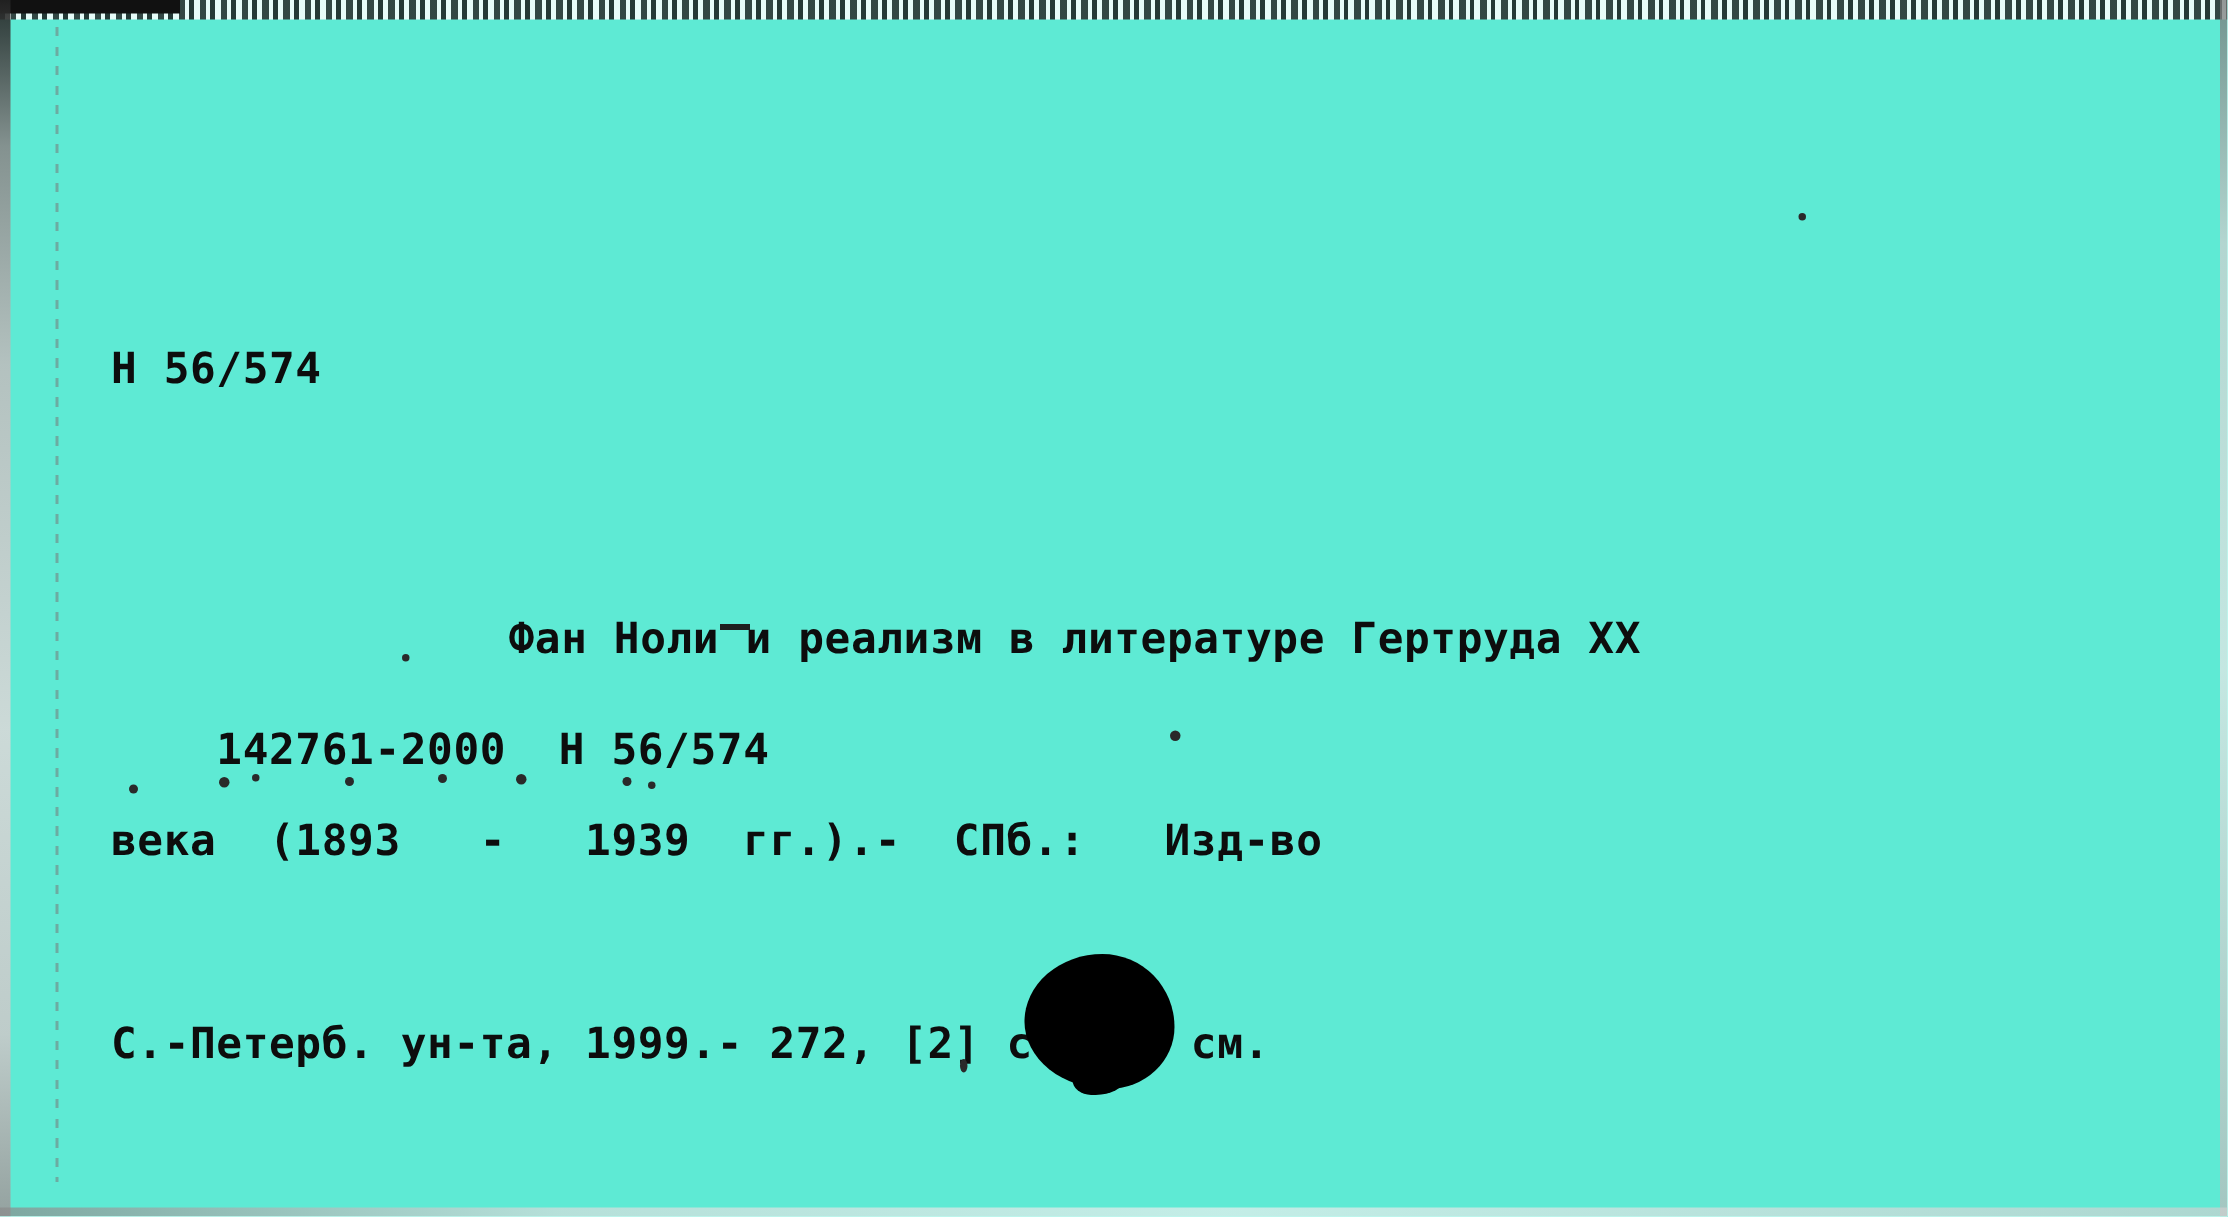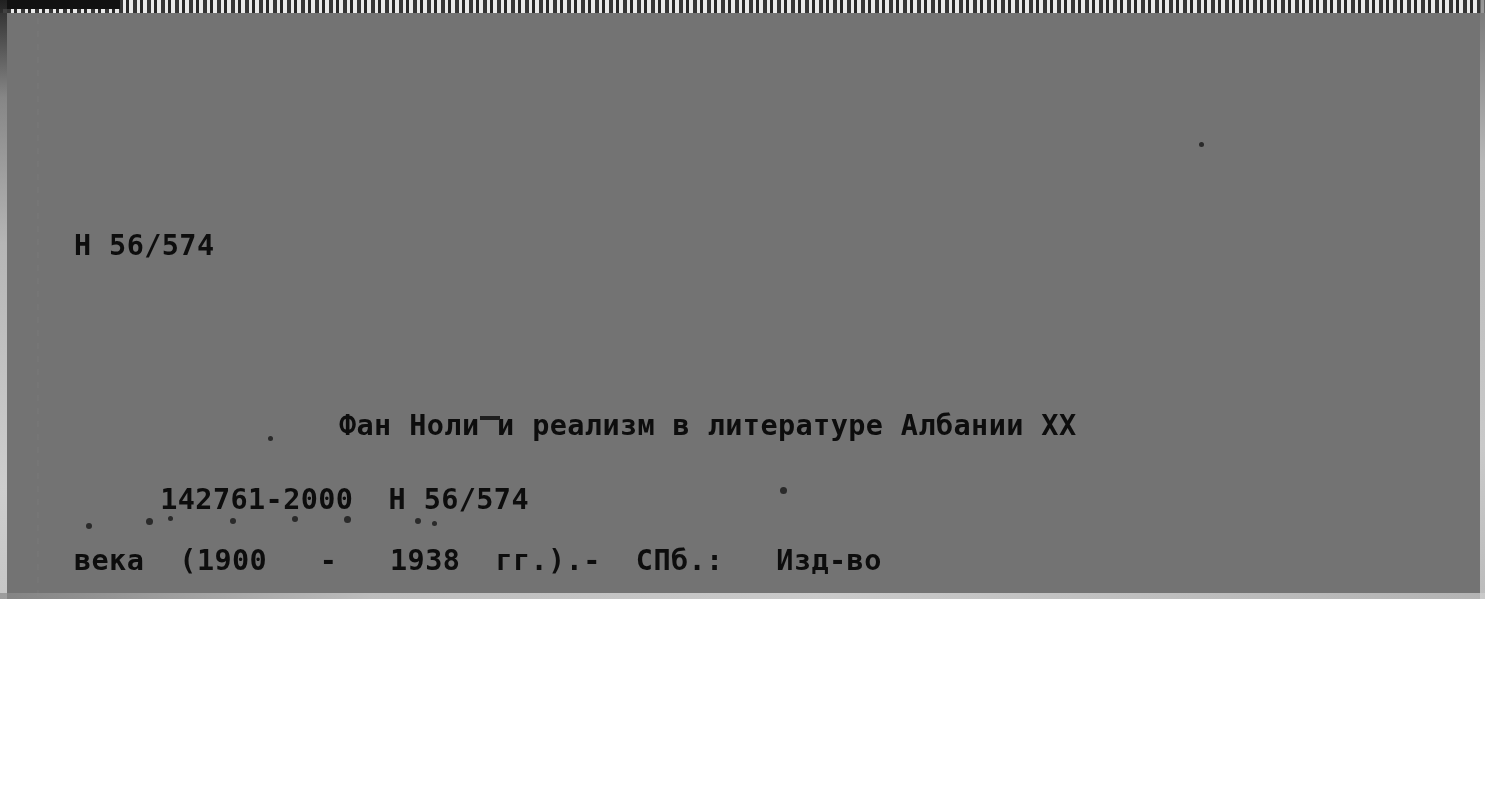--- a/index.html
+++ b/index.html
@@ -7,22 +7,22 @@
     margin: 0;
     padding: 0;
     background: #ffffff;
   }
   body {
     font-family: "DejaVu Sans Mono", monospace;
   }
   .card {
     position: relative;
     width: 1485px;
-    height: 599px;
-    background: #737373;
+    height: 811px;
+    background: #5eead4;
     overflow: hidden;
   }
 
   
   .edge-top {
     position: absolute;
     top: 0; left: 0;
     width: 1485px;
     height: 13px;
     background:
@@ -98,21 +98,21 @@
     flex: 0 0 265px;
   }
   .indent {
     padding-left: 265px;
   }
   .hang {
     padding-left: 0;
   }
   .footer {
     position: absolute;
-    left: 90px;
+    left: 74px;
     top: 450px;
     color: #0d0d0d;
     font-size: 28.5px;
     font-weight: 700;
     letter-spacing: 0.4px;
     white-space: pre;
   }
 
   
   .blot {
@@ -155,22 +155,22 @@
   <div class="edge-left2"></div>
   <div class="edge-right"></div>
   <div class="edge-bottom"></div>
 
   <div class="record">
 
     <div class="row-head">
       <span class="line callno">Н 56/574</span>
     </div>
 
-    <div class="line indent">Фан Ноли и реализм в литературе Албании XX</div>
-    <div class="line hang">века  (1900   -   1938  гг.).-  СПб.:   Изд-во</div>
+    <div class="line indent">Фан Ноли и реализм в литературе Гертруда XX</div>
+    <div class="line hang">века  (1893   -   1939  гг.).-  СПб.:   Изд-во</div>
     <div class="line hang">С.-Петерб. ун-та, 1999.- 272, [2] с.; 20 см.</div>
     <div class="line indent">Библиогр.: с. 253-273.</div>
     
     
   </div>
 
   <div class="footer">
     <span>142761-2000</span><span>  </span><span>Н 56/574</span>
   </div>
 

